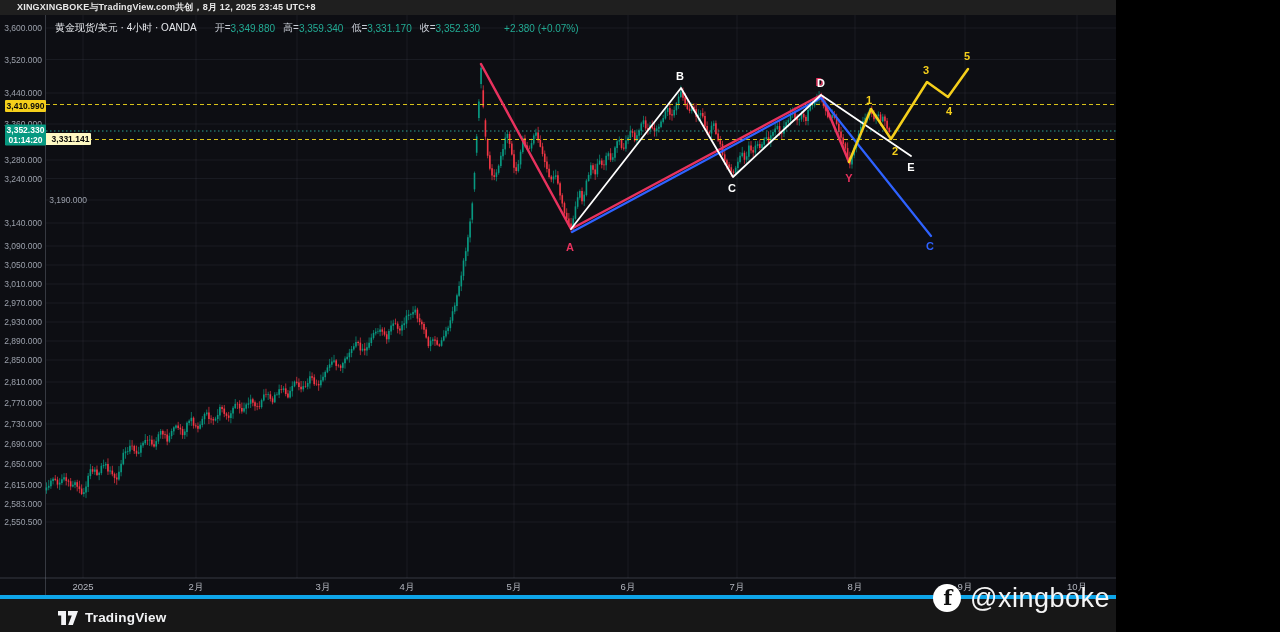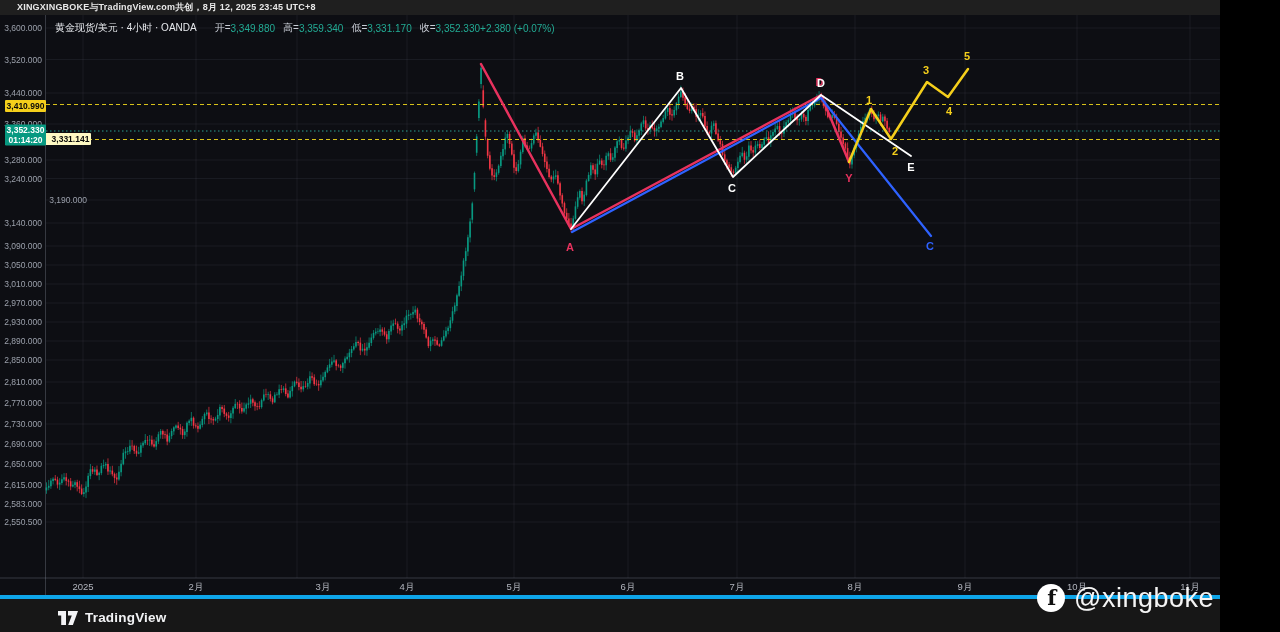--- a/index.html
+++ b/index.html
@@ -1,16 +1,16 @@
 <!DOCTYPE html>
 <html><head>
 <meta charset="utf-8">
 <style>
   html,body{margin:0;padding:0;background:#000;}
-  #app{position:relative;width:1220px;height:632px;background:#0d0e13;overflow:hidden;
+  #app{position:relative;width:1116px;height:632px;background:#0d0e13;overflow:hidden;
        font-family:"Liberation Sans","DejaVu Sans",sans-serif;}
   
   #top-bar{position:absolute;left:0;top:0;width:1280px;height:15px;background:#1f1f1f;
            display:flex;align-items:center;z-index:6;}
   #top-bar span{color:#e9e9e9;font-size:9px;font-weight:bold;margin-left:17px;letter-spacing:.2px;white-space:nowrap;}
   
   #chart-svg{position:absolute;left:0;top:0;z-index:1;}
   
   #price-axis{position:absolute;left:0;top:15px;width:45px;height:563px;z-index:2;cursor:ns-resize;}
   .ptick{position:absolute;left:0;width:42px;text-align:right;font-size:8.5px;color:#9ba0ab;
@@ -880,21 +880,21 @@
   <div id="legend">
     <span class="sym">黄金现货/美元 · 4小时 · OANDA</span>
     <span class="lab">开=</span>
       <span class="val">3,349.880</span>
     <span class="lab">高=</span>
       <span class="val">3,359.340</span>
     <span class="lab">低=</span>
       <span class="val">3,331.170</span>
     <span class="lab">收=</span>
       <span class="val">3,352.330</span>
-    <span class="val" style="margin-left:0">+2.380 (+0.07%)</span>
+    <span class="val" style="margin-left:24px">+2.380 (+0.07%)</span>
   </div>
 
   <div id="price-axis">
       <div class="ptick" style="top: 13px;">3,600.000</div>
       <div class="ptick" style="top: 44.5px;">3,520.000</div>
       <div class="ptick" style="top: 78px;">3,440.000</div>
       <div class="ptick" style="top: 109px;">3,360.000</div>
       <div class="ptick" style="top: 145px;">3,280.000</div>
       <div class="ptick" style="top: 163.5px;">3,240.000</div>
       <div class="ptick" style="top: 185px; padding-left: 45px;">3,190.000</div>

